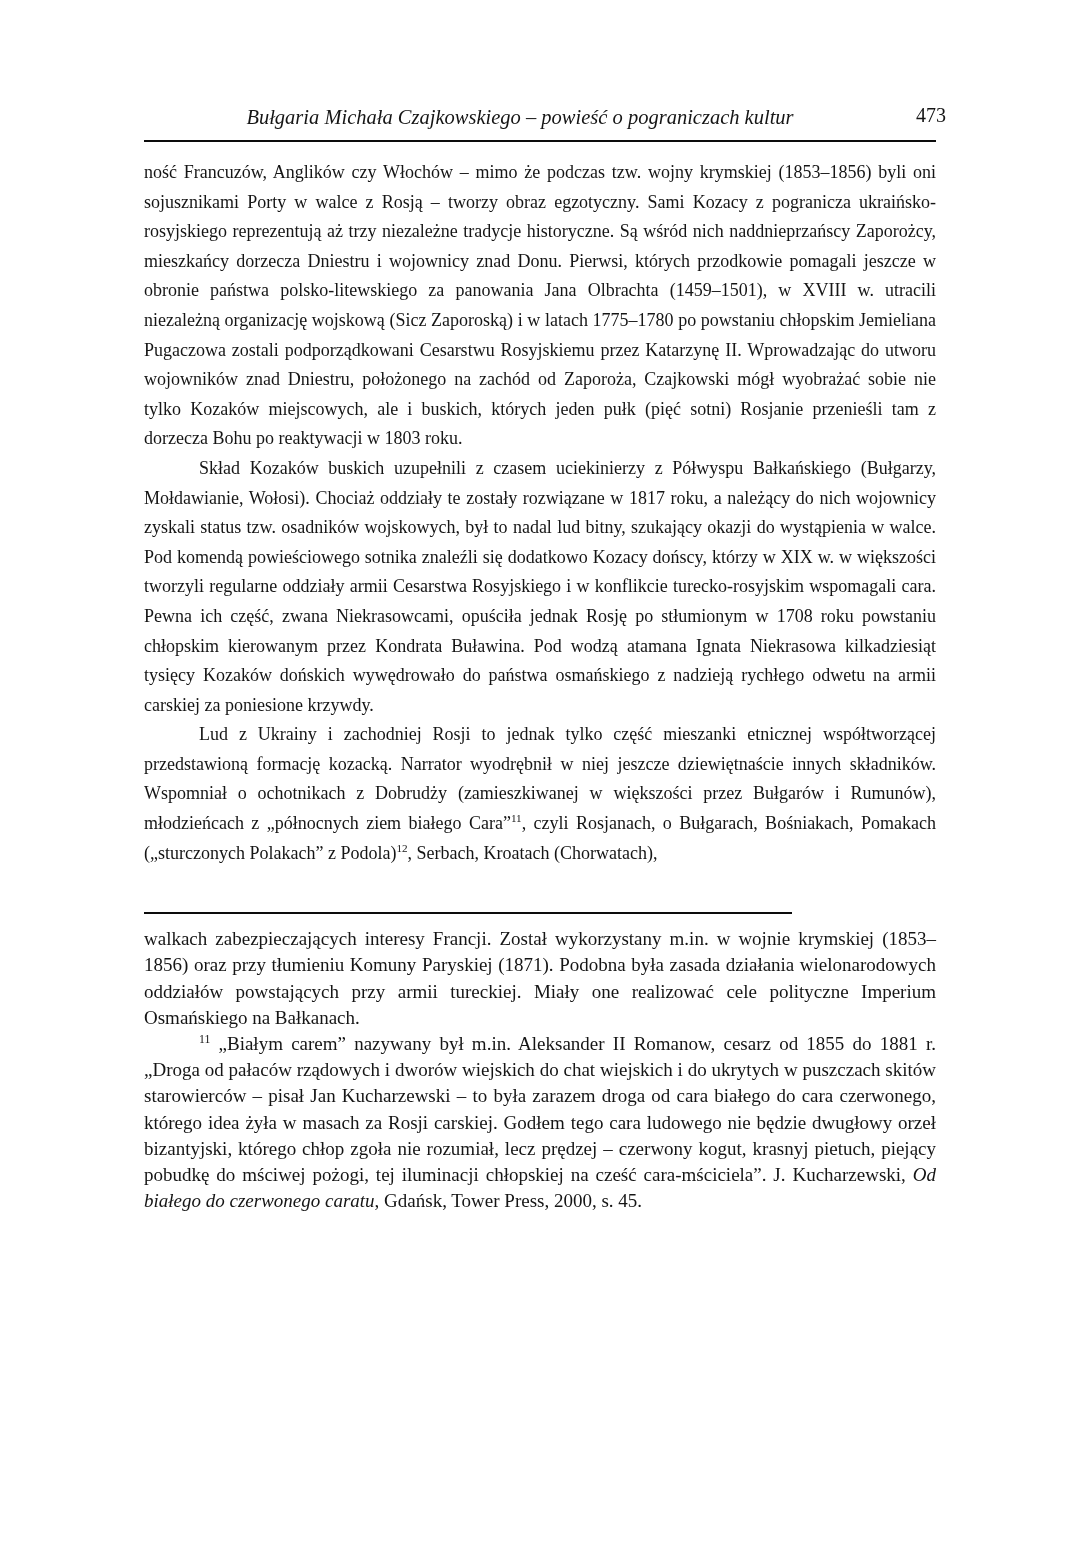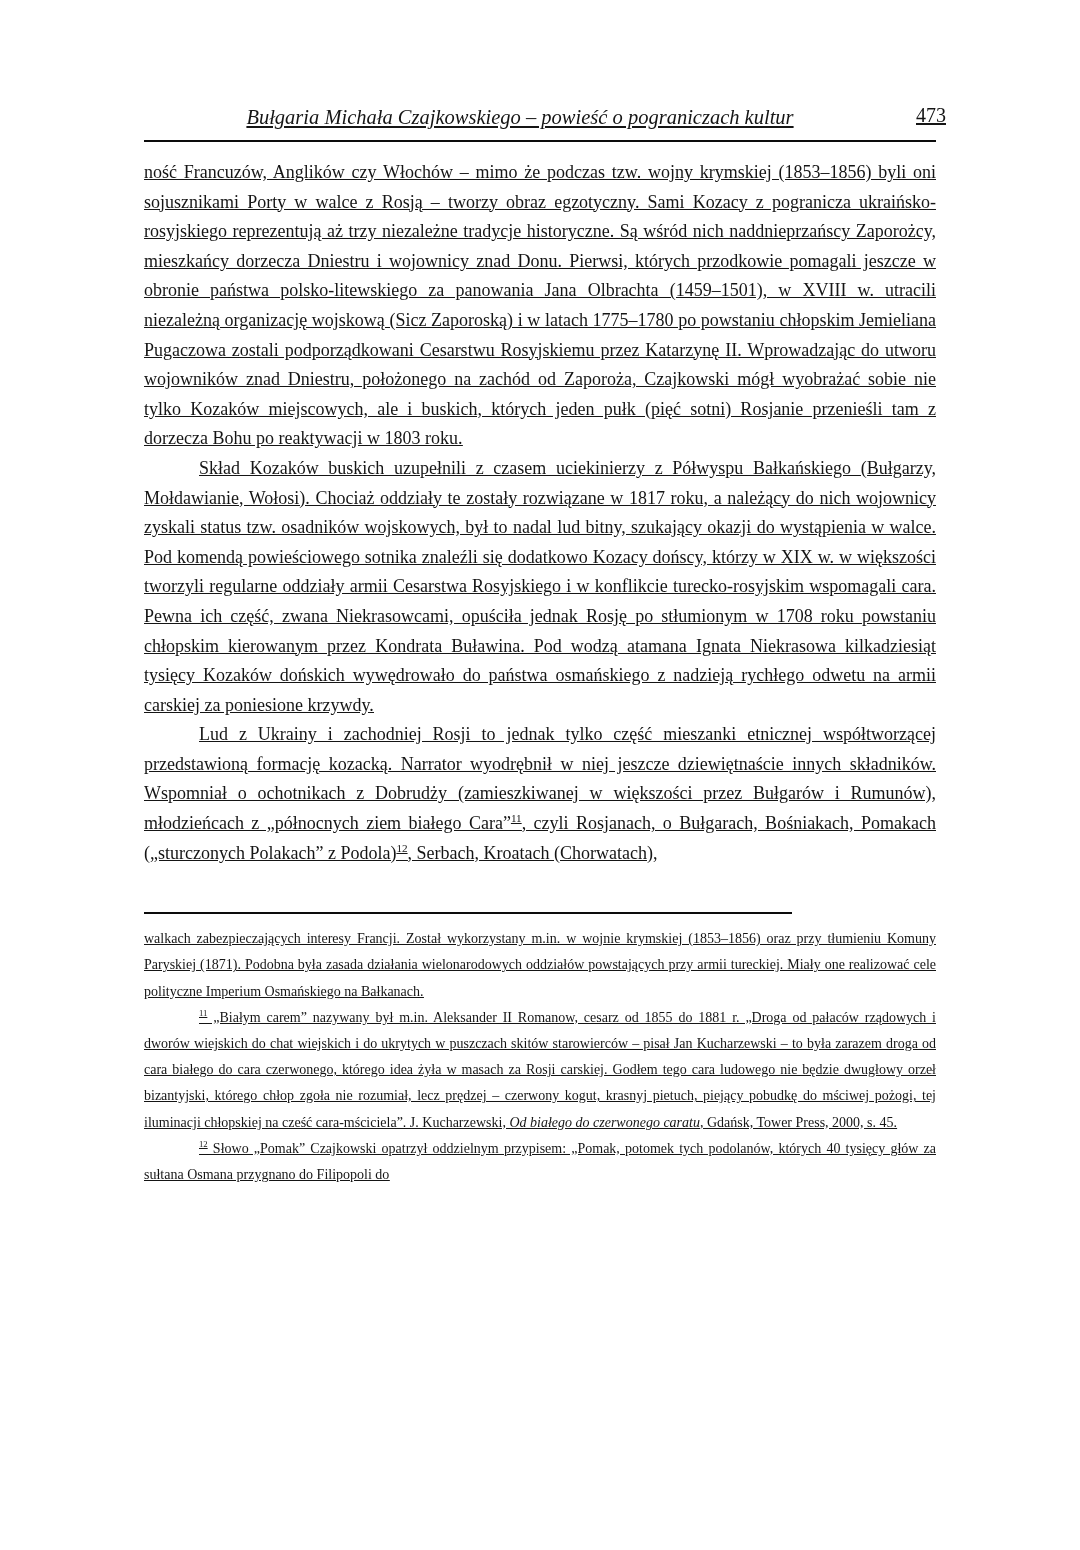--- a/index.html
+++ b/index.html
@@ -1,15 +1,15 @@
 <!DOCTYPE html>
 <html><head>
 <meta charset="utf-8">
 <style>
-  * { margin: 0; padding: 0; box-sizing: border-box; text-decoration: underline; }
+  * { margin: 0; padding: 0; box-sizing: border-box; }
   html, body { background: #ffffff; }
   body {
     width: 1080px;
     height: 1550px;
     position: relative;
     font-family: "Liberation Serif", serif;
     color: #151515;
     overflow: hidden;
   }
   .page {
@@ -55,21 +55,21 @@
     vertical-align: super;
     line-height: 0;
   }
   .footnote-sep {
     border-top: 2px solid #0c0c0c;
     width: 648px;
     margin-top: 44px;
     margin-bottom: 12px;
   }
   .footnotes p {
-    font-size: 14px;
+    font-size: 19px;
     line-height: 26.2px;
     text-align: justify;
   }
   .footnotes p.indent { text-indent: 55px; }
   .footnotes em { font-style: italic; }
 </style>
 </head>
 <body>
 
 <div class="page">
@@ -85,16 +85,15 @@
       <p class=""><span>ność Francuzów, Anglików czy Włochów – mimo że podczas tzw. wojny krymskiej (1853–1856) byli oni sojusznikami Porty w walce z Rosją – tworzy obraz egzotyczny. Sami Kozacy z pogranicza ukraińsko-rosyjskiego reprezentują aż trzy niezależne tradycje historyczne. Są wśród nich naddnieprzańscy Zaporożcy, mieszkańcy dorzecza Dniestru i wojownicy znad Donu. Pierwsi, których przodkowie pomagali jeszcze w obronie państwa polsko-litewskiego za panowania Jana Olbrachta (1459–1501), w XVIII w. utracili niezależną organizację wojskową (Sicz Zaporoską) i w latach 1775–1780 po powstaniu chłopskim Jemieliana Pugaczowa zostali podporządkowani Cesarstwu Rosyjskiemu przez Katarzynę II. Wprowadzając do utworu wojowników znad Dniestru, położonego na zachód od Zaporoża, Czajkowski mógł wyobrażać sobie nie tylko Kozaków miejscowych, ale i buskich, których jeden pułk (pięć sotni) Rosjanie przenieśli tam z dorzecza Bohu po reaktywacji w 1803 roku.</span></p>
       <p class="indent"><span>Skład Kozaków buskich uzupełnili z czasem uciekinierzy z Półwyspu Bałkańskiego (Bułgarzy, Mołdawianie, Wołosi). Chociaż oddziały te zostały rozwiązane w 1817 roku, a należący do nich wojownicy zyskali status tzw. osadników wojskowych, był to nadal lud bitny, szukający okazji do wystąpienia w walce. Pod komendą powieściowego sotnika znaleźli się dodatkowo Kozacy dońscy, którzy w XIX w. w większości tworzyli regularne oddziały armii Cesarstwa Rosyjskiego i w konflikcie turecko-rosyjskim wspomagali cara. Pewna ich część, zwana Niekrasowcami, opuściła jednak Rosję po stłumionym w 1708 roku powstaniu chłopskim kierowanym przez Kondrata Buławina. Pod wodzą atamana Ignata Niekrasowa kilkadziesiąt tysięcy Kozaków dońskich wywędrowało do państwa osmańskiego z nadzieją rychłego odwetu na armii carskiej za poniesione krzywdy.</span></p>
       <p class="indent"><span>Lud z Ukrainy i zachodniej Rosji to jednak tylko część mieszanki etnicznej współtworzącej przedstawioną formację kozacką. Narrator wyodrębnił w niej jeszcze dziewiętnaście innych składników. Wspomniał o ochotnikach z Dobrudży (zamieszkiwanej w większości przez Bułgarów i Rumunów), młodzieńcach z „północnych ziem białego Cara”</span><sup>11</sup><span>, czyli Rosjanach, o Bułgarach, Bośniakach, Pomakach („sturczonych Polakach” z Podola)</span><sup>12</sup><span>, Serbach, Kroatach (Chorwatach),</span></p>
     </main>
 
   <div class="footnote-sep"></div>
 
   <section class="footnotes">
       <p class=""><span>walkach zabezpieczających interesy Francji. Został wykorzystany m.in. w wojnie krymskiej (1853–1856) oraz przy tłumieniu Komuny Paryskiej (1871). Podobna była zasada działania wielonarodowych oddziałów powstających przy armii tureckiej. Miały one realizować cele polityczne Imperium Osmańskiego na Bałkanach.</span></p>
       <p class="indent"><sup>11</sup><span> „Białym carem” nazywany był m.in. Aleksander II Romanow, cesarz od 1855 do 1881 r. „Droga od pałaców rządowych i dworów wiejskich do chat wiejskich i do ukrytych w puszczach skitów starowierców – pisał Jan Kucharzewski – to była zarazem droga od cara białego do cara czerwonego, którego idea żyła w masach za Rosji carskiej. Godłem tego cara ludowego nie będzie dwugłowy orzeł bizantyjski, którego chłop zgoła nie rozumiał, lecz prędzej – czerwony kogut, krasnyj pietuch, piejący pobudkę do mściwej pożogi, tej iluminacji chłopskiej na cześć cara-mściciela”. J. Kucharzewski, </span><em>Od białego do czerwonego caratu</em><span>, Gdańsk, Tower Press, 2000, s. 45.</span></p>
-      <p class="indent"><sup>12</sup><span> Słowo „Pomak” Czajkowski opatrzył oddzielnym przypisem: „Pomak, potomek tych podolanów, których 40 tysięcy głów za sułtana Osmana przygnano do Filipopoli do</span></p>
     </section>
 
 </div>
 
 </body></html>

